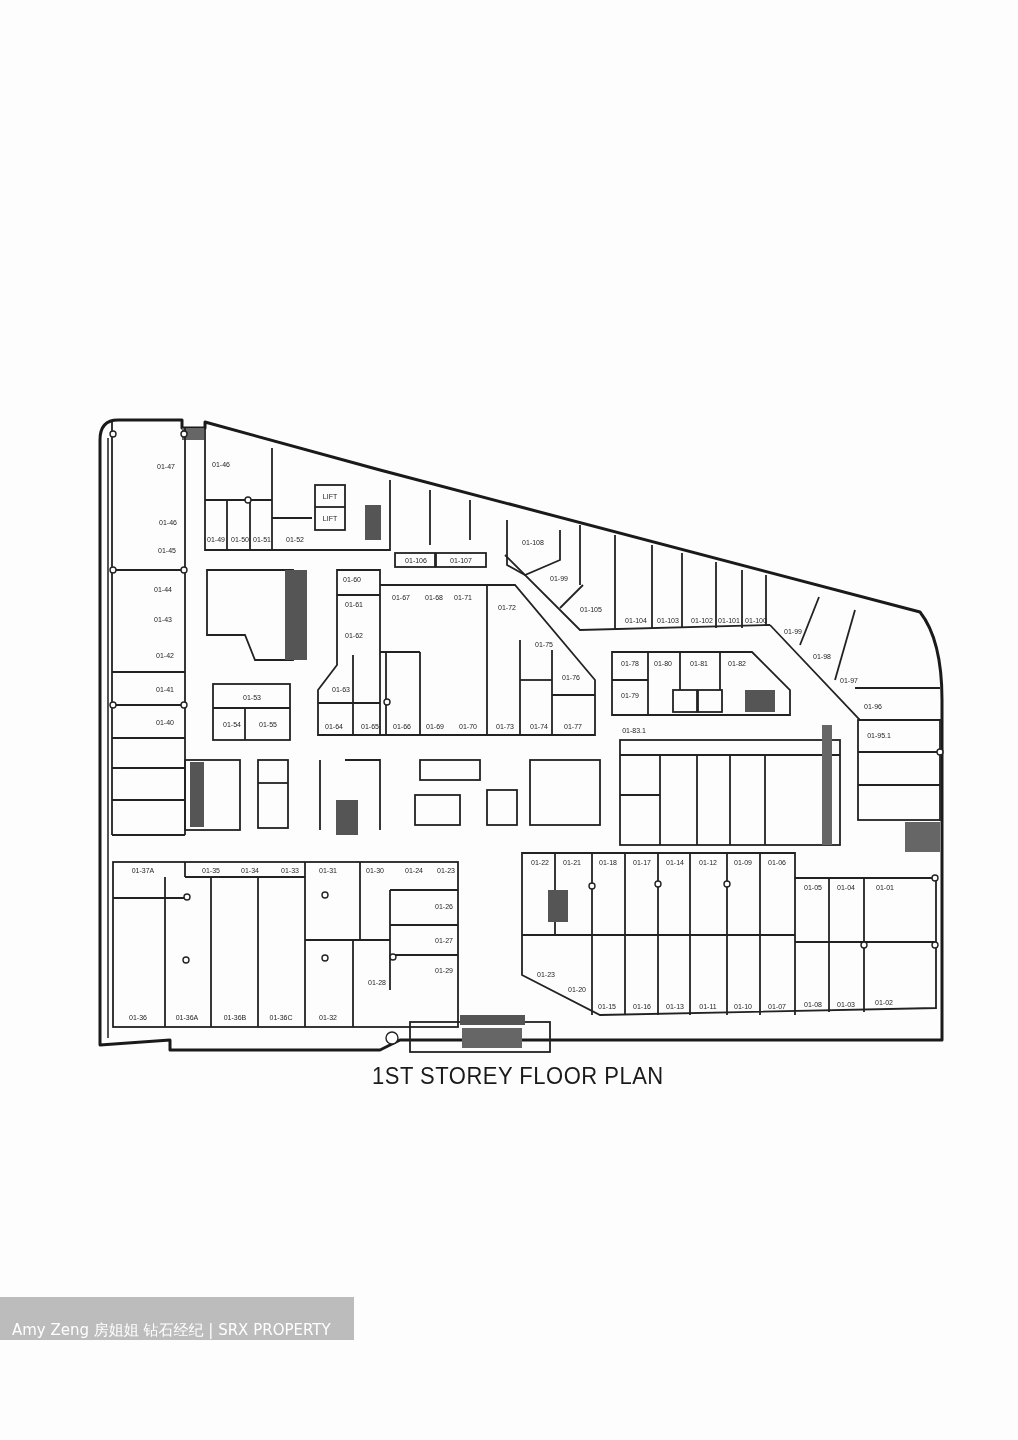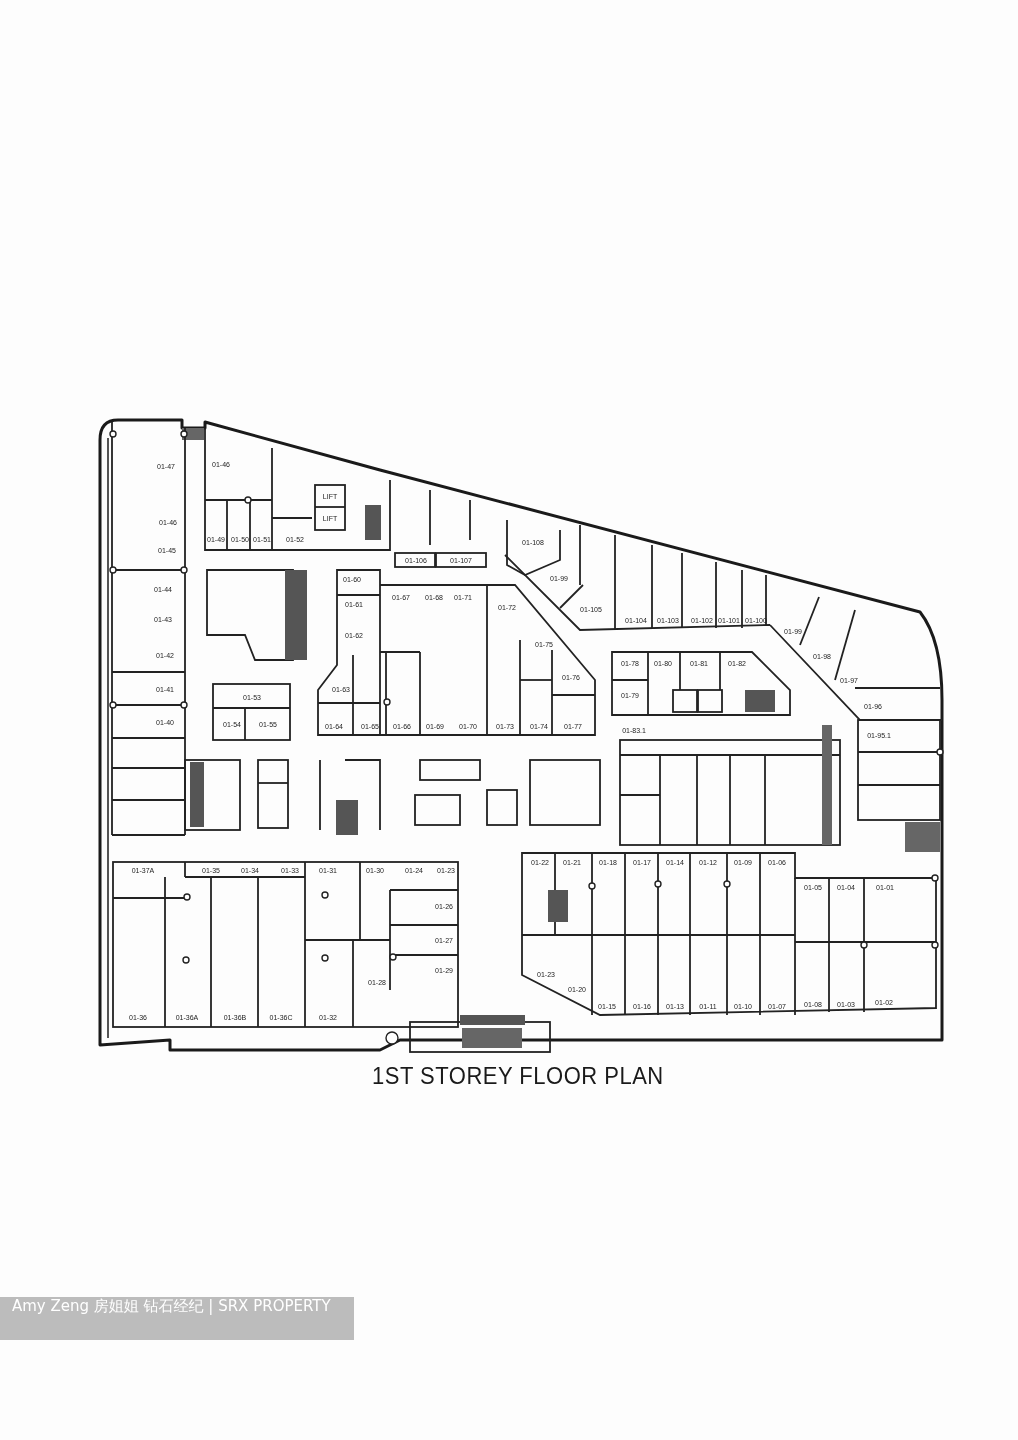--- a/index.html
+++ b/index.html
@@ -17,21 +17,21 @@
   .hatch { fill: #666; }
   .lbl { font-family: "Liberation Sans", sans-serif; font-size: 7px; fill: #222; text-anchor: middle; }
   .title {
     position: absolute; left: 372px; top: 1064px;
     font-family: "Liberation Sans", sans-serif; font-size: 22px; color: #1a1a1a;
     letter-spacing: 0.5px; transform: scaleY(1.05);
   }
   .watermark {
     position: absolute; left: 0; top: 1297px; width: 354px; height: 43px;
     background: #bcbcbc; color: #ffffff; font-size: 15px;
-    display: flex; align-items: flex-start; padding-left: 12px; box-sizing: border-box;
+    display: flex; align-items: flex-end; padding-left: 12px; box-sizing: border-box;
     font-family: "DejaVu Sans", sans-serif;
   }
 </style>
 </head>
 <body>
 
 <svg id="plan" viewBox="0 0 1018 1440" xmlns="http://www.w3.org/2000/svg">
 
   <g>
     <path class="wall" d="M100,1045 L100,440 Q100,420 118,420 L182,420 L182,428 L205,428 L205,422 L380,470 L920,612 Q942,640 942,700 L942,1040 L560,1040 L400,1040 L380,1050 L170,1050 L170,1040 Z"></path>

